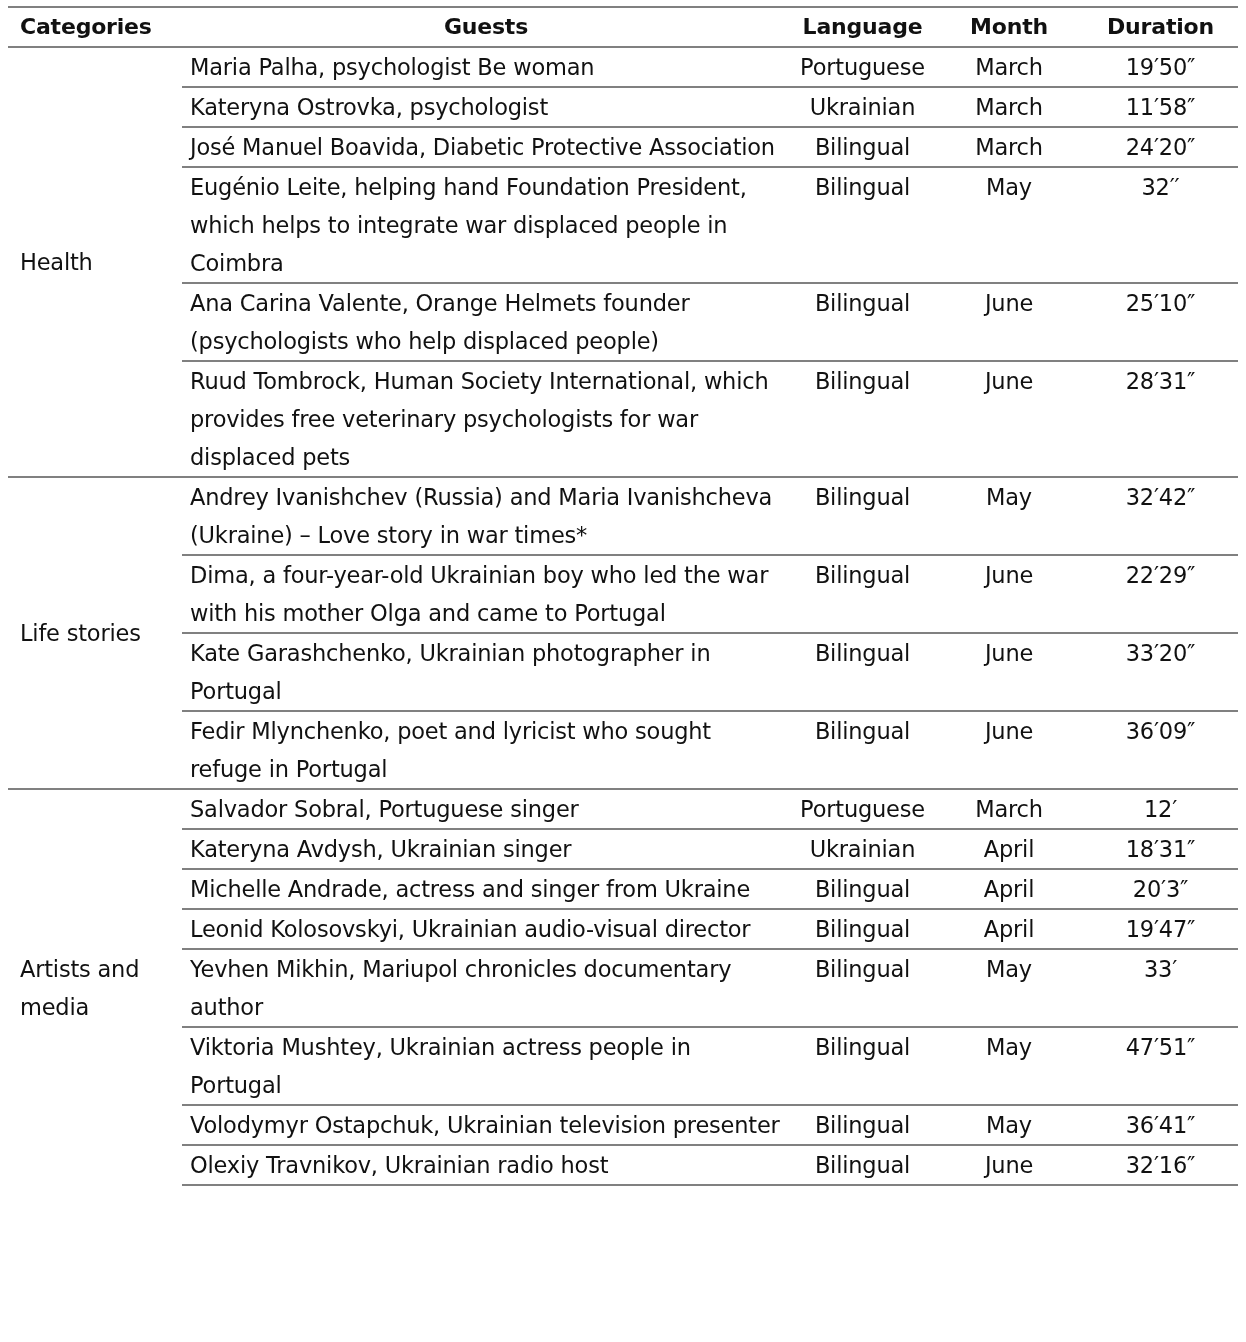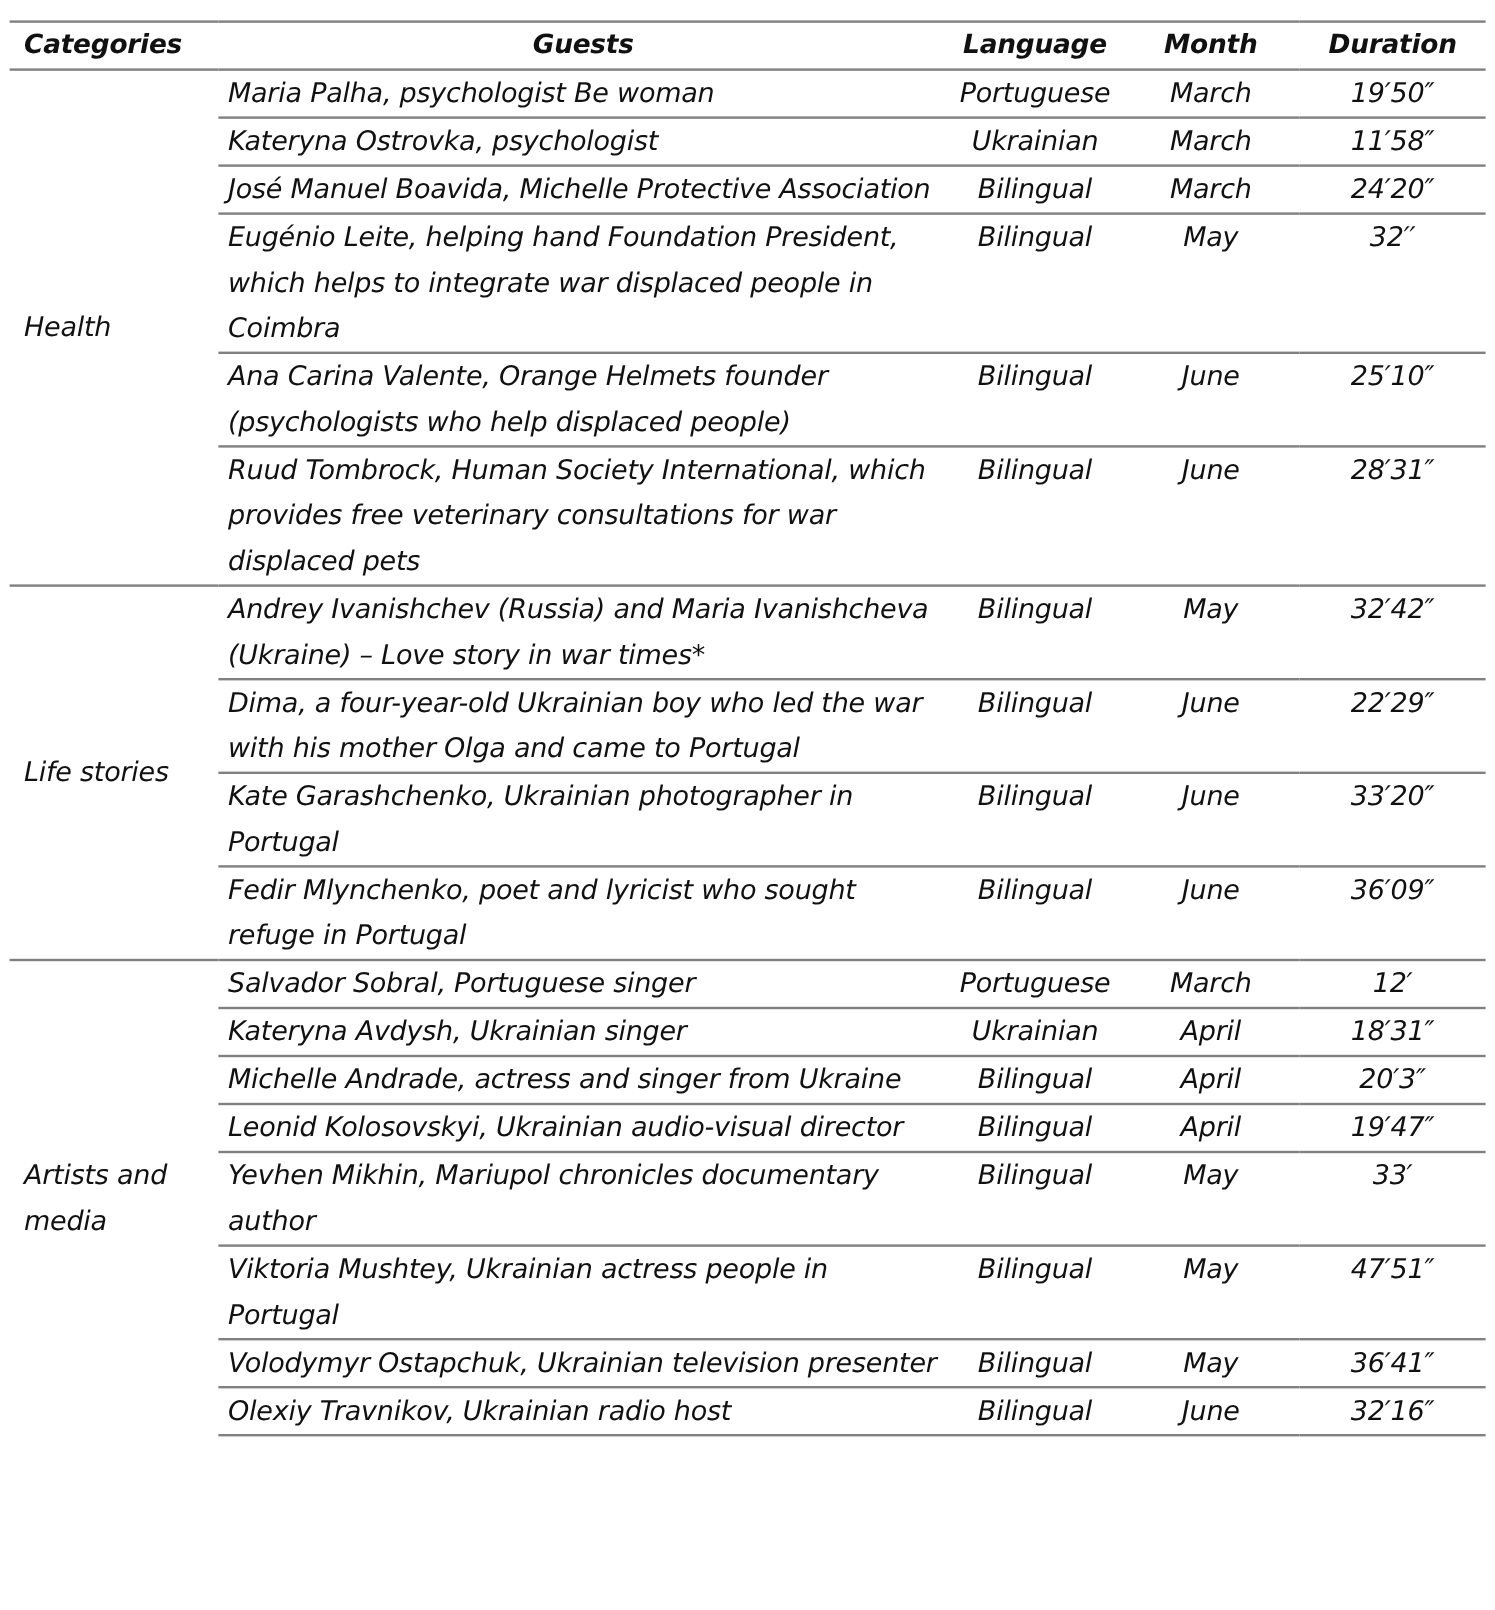--- a/index.html
+++ b/index.html
@@ -1,20 +1,20 @@
 <!DOCTYPE html>
 <html><head>
 <meta charset="utf-8">
 <style>
   html, body { margin: 0; padding: 0; background: #ffffff; }
   body { width: 1246px; height: 1342px; overflow: hidden; font-family: "DejaVu Sans", sans-serif; color: #111; }
   table.guests {
-    position: absolute; left: 8px; top: 17px;
+    position: absolute; left: 8px; top: 6px;
     width: 1230px; border-collapse: collapse; table-layout: fixed;
-    font-size: 22.5px; line-height: 38px; letter-spacing: -0.2px; font-style: italic;
+    font-size: 22.5px; line-height: 38px; letter-spacing: -0.2px;
   }
   table.guests col.c-cat { width: 174px; }
   table.guests col.c-guest { width: 608px; }
   table.guests col.c-lang { width: 145px; }
   table.guests col.c-month { width: 148px; }
   table.guests col.c-dur { width: 155px; }
   thead tr { border-top: 2px solid #808080; border-bottom: 2px solid #808080; }
   th { font-weight: bold; padding: 0; height: 38px; font-size: 22px; }
   th.cat { text-align: left; padding-left: 12px; }
   th.guest, th.lang, th.month, th.dur { text-align: center; }
@@ -54,39 +54,39 @@
         <td class="month">March</td>
         <td class="dur">19′50″</td>
       </tr>
       <tr class="row">
         <td class="guest">Kateryna Ostrovka, psychologist</td>
         <td class="lang">Ukrainian</td>
         <td class="month">March</td>
         <td class="dur">11′58″</td>
       </tr>
       <tr class="row">
-        <td class="guest">José Manuel Boavida, Michelle Protective Association</td>
+        <td class="guest">José Manuel Boavida, Diabetic Protective Association</td>
         <td class="lang">Bilingual</td>
         <td class="month">March</td>
         <td class="dur">24′20″</td>
       </tr>
       <tr class="row">
         <td class="guest">Eugénio Leite, helping hand Foundation President, which helps to integrate war displaced people in Coimbra</td>
         <td class="lang">Bilingual</td>
         <td class="month">May</td>
         <td class="dur">32′′</td>
       </tr>
       <tr class="row">
         <td class="guest">Ana Carina Valente, Orange Helmets founder (psychologists who help displaced people)</td>
         <td class="lang">Bilingual</td>
         <td class="month">June</td>
         <td class="dur">25′10″</td>
       </tr>
       <tr class="row">
-        <td class="guest">Ruud Tombrock, Human Society International, which provides free veterinary consultations for war displaced pets</td>
+        <td class="guest">Ruud Tombrock, Human Society International, which provides free veterinary psychologists for war displaced pets</td>
         <td class="lang">Bilingual</td>
         <td class="month">June</td>
         <td class="dur">28′31″</td>
       </tr>
       <tr class="row group-start">
         <td class="cat" rowspan="4" style="border-top: 2px solid rgb(128, 128, 128);">Life stories</td>
         <td class="guest">Andrey Ivanishchev (Russia) and Maria Ivanishcheva (Ukraine) – Love story in war times*</td>
         <td class="lang">Bilingual</td>
         <td class="month">May</td>
         <td class="dur">32′42″</td>

